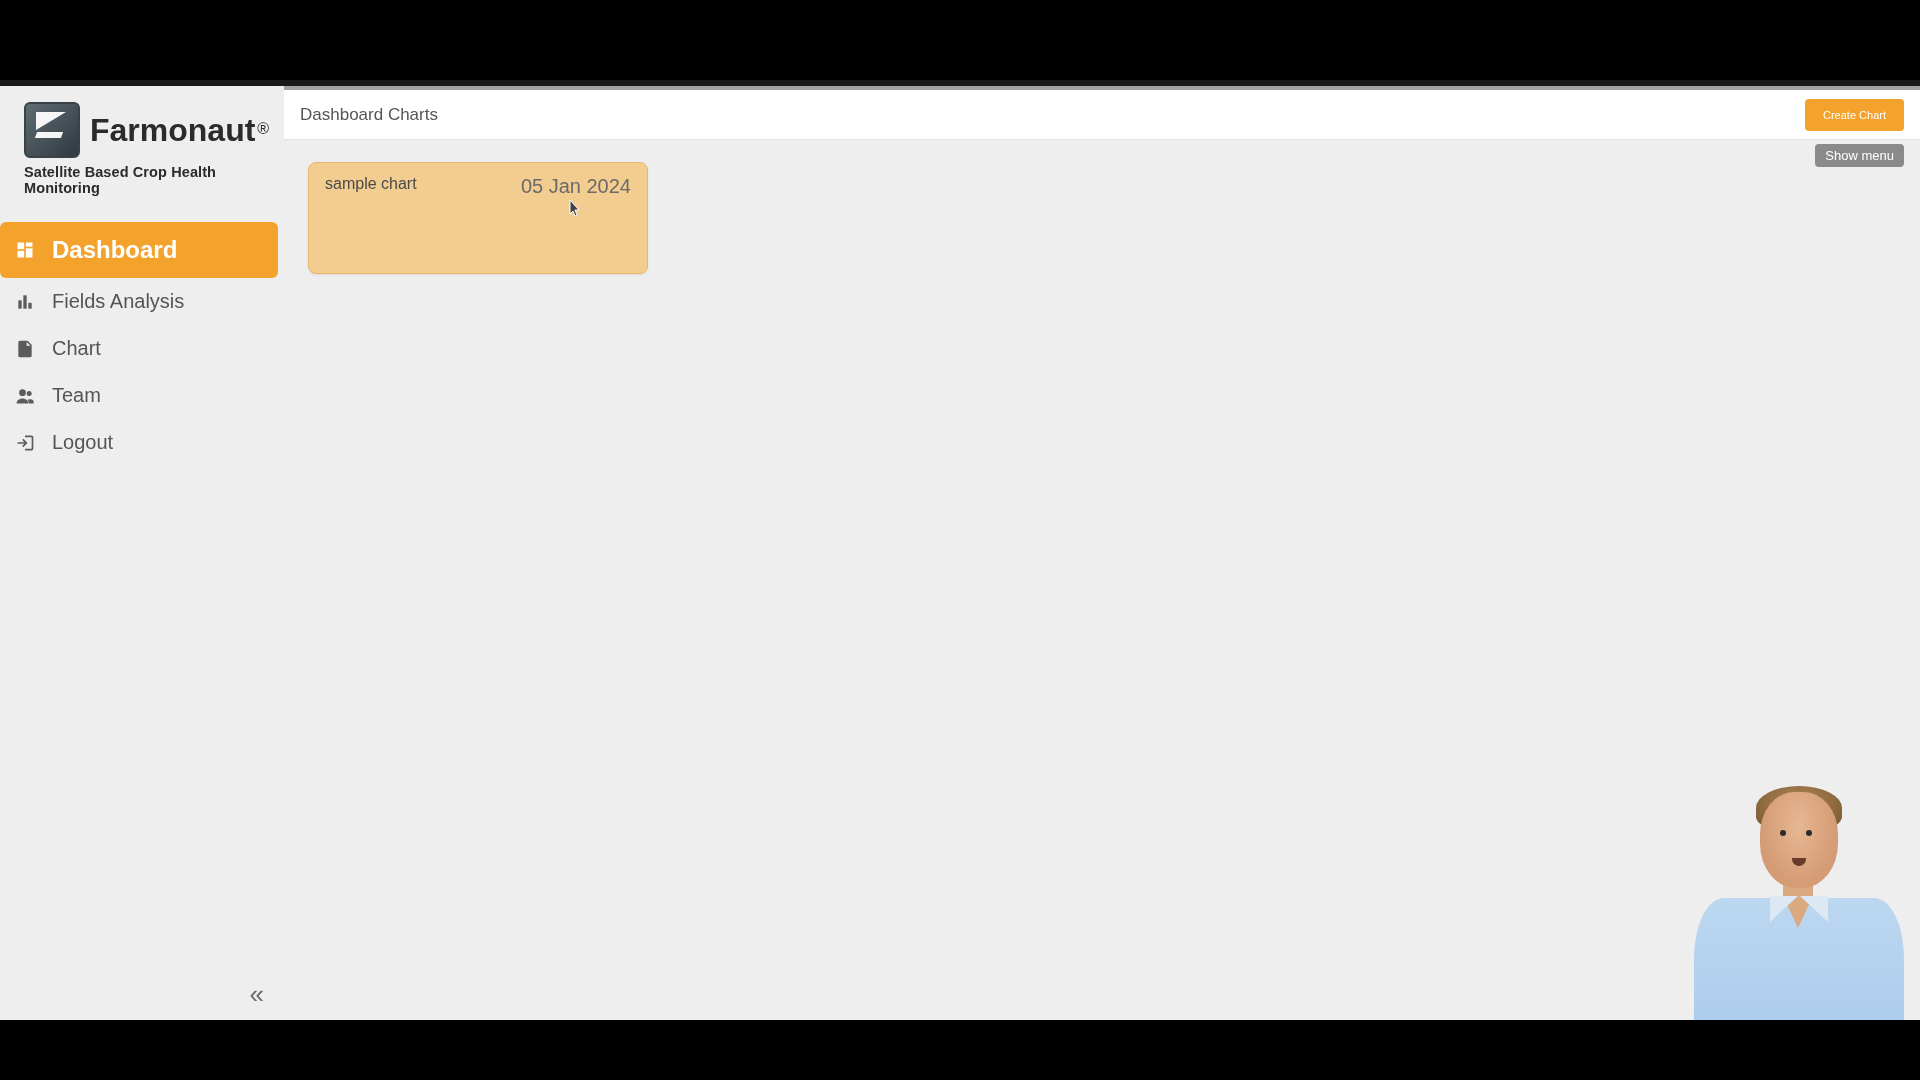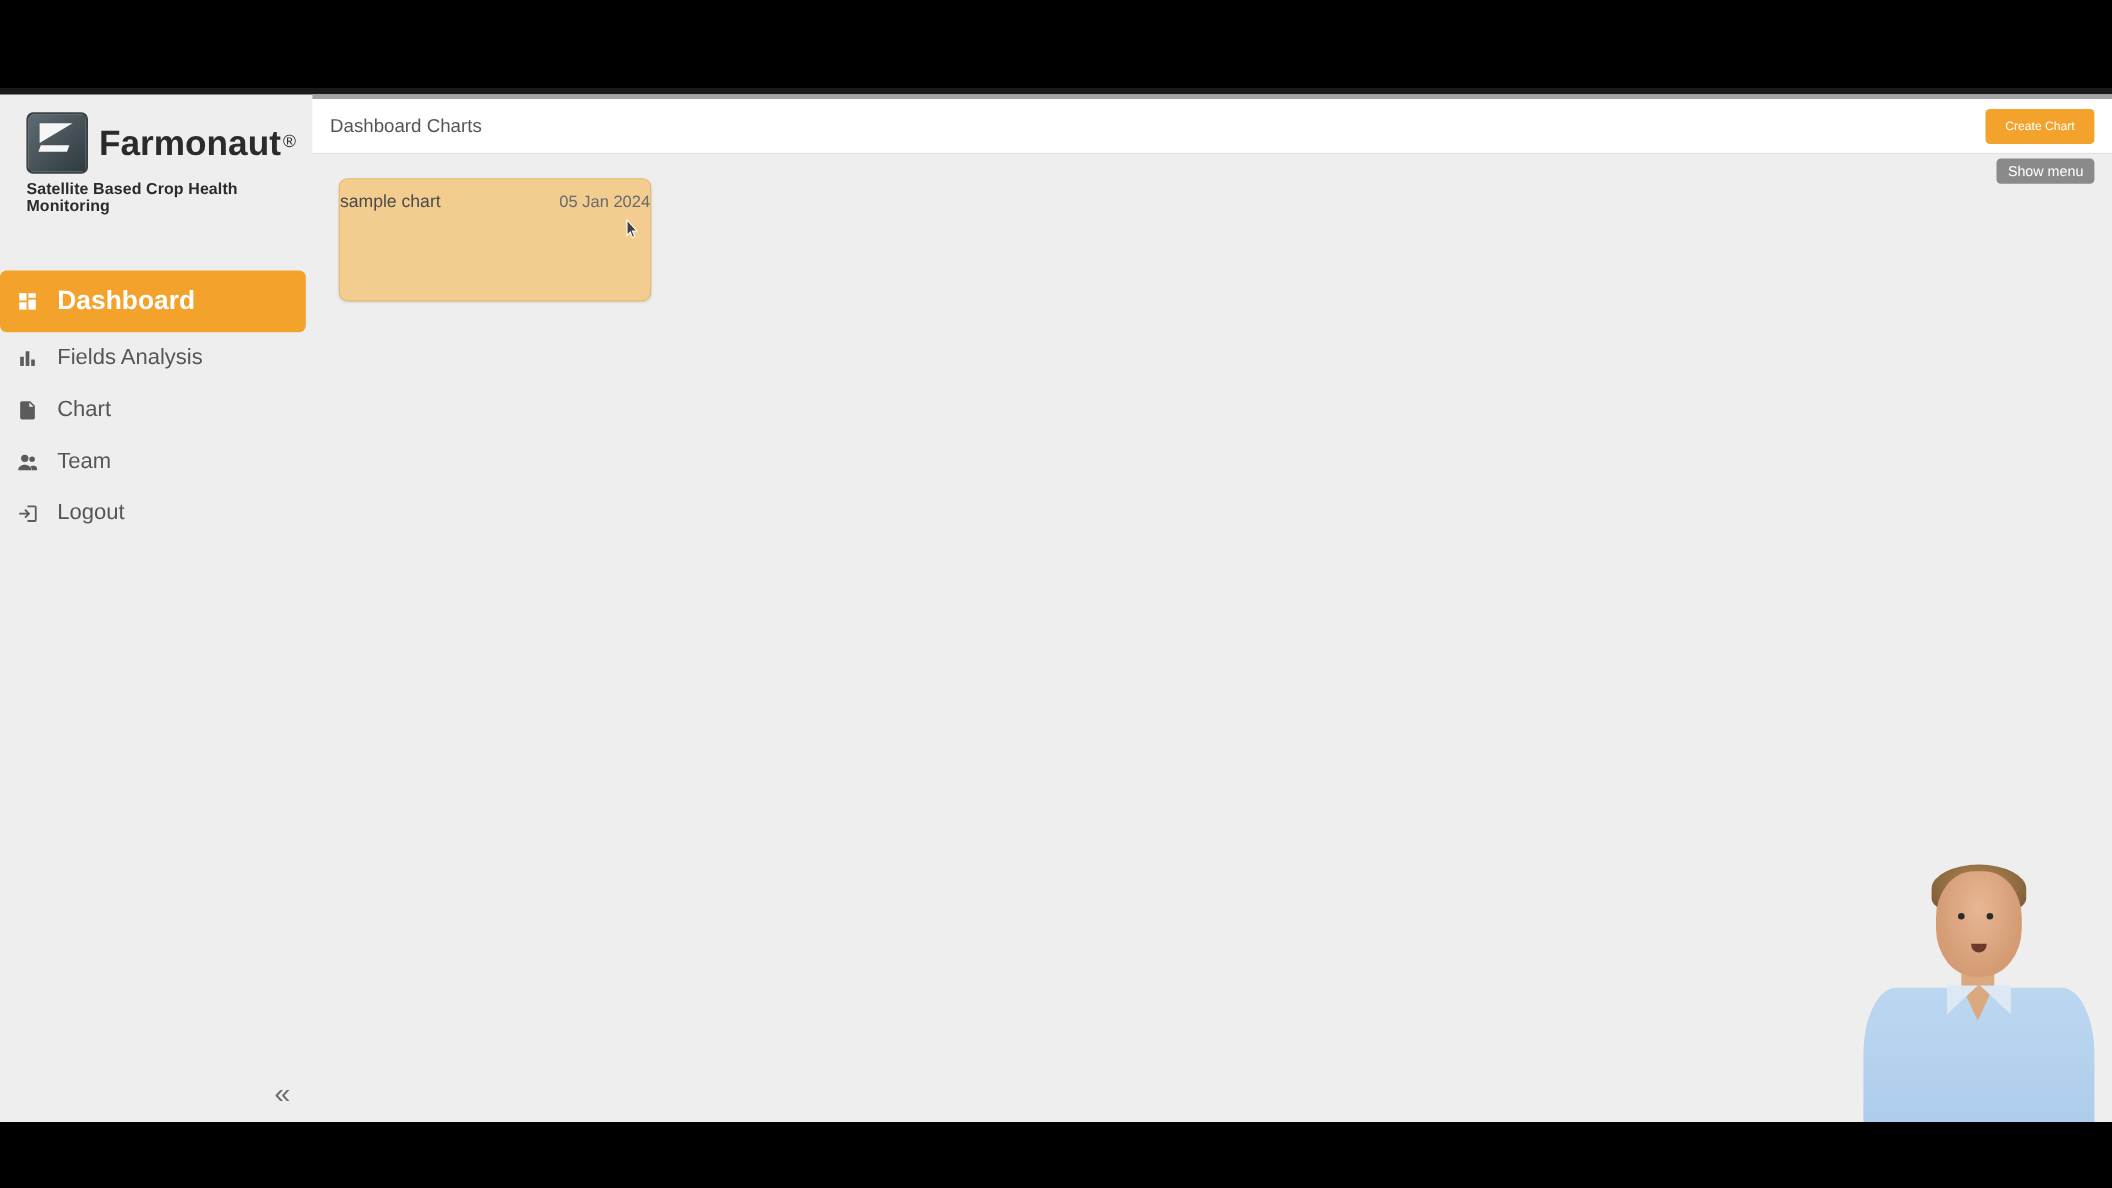--- a/index.html
+++ b/index.html
@@ -101,21 +101,20 @@
     width: 22px; height: 22px;
     display:flex; align-items:center; justify-content:center;
     color:#5b5b5b;
   }
   .nav-item.active {
     background: #f3a22c;
     color: #fff;
     font-size: 24px;
     font-weight: 600;
     padding: 14px 14px;
-    margin-top: 24px;
   }
   .nav-item.active .icon { color:#fff; }
   .nav-item.active .icon svg { fill:#fff; }
 
   .collapse-btn {
     position:absolute;
     bottom: 10px;
     right: 20px;
     font-size: 26px;
     color:#6b6b6b;
@@ -169,36 +168,36 @@
     cursor:pointer;
   }
 
   .content {
     flex:1;
     padding: 22px 24px;
     position:relative;
   }
 
   .chart-card {
-    width: 284px;
+    width: 340px;
     height: 112px;
     background: #f3cd90;
     border: 1px solid #e8b86a;
     border-radius: 8px;
-    padding: 12px 0;
+    padding: 12px 16px;
     display:flex;
     justify-content: space-between;
     align-items:flex-start;
     color:#4a4a4a;
     box-shadow: 0 1px 2px rgba(0,0,0,0.08);
     cursor:pointer;
     position:relative;
   }
   .chart-card .title { font-size: 16px; }
-  .chart-card .date { font-size: 15px; color:#6a6a6a; }
+  .chart-card .date { font-size: 20px; color:#6a6a6a; }
 
   .cursor {
     position:absolute;
     top: 36px;
     left: 258px;
     width: 16px; height: 20px;
     pointer-events:none;
   }
 
   

